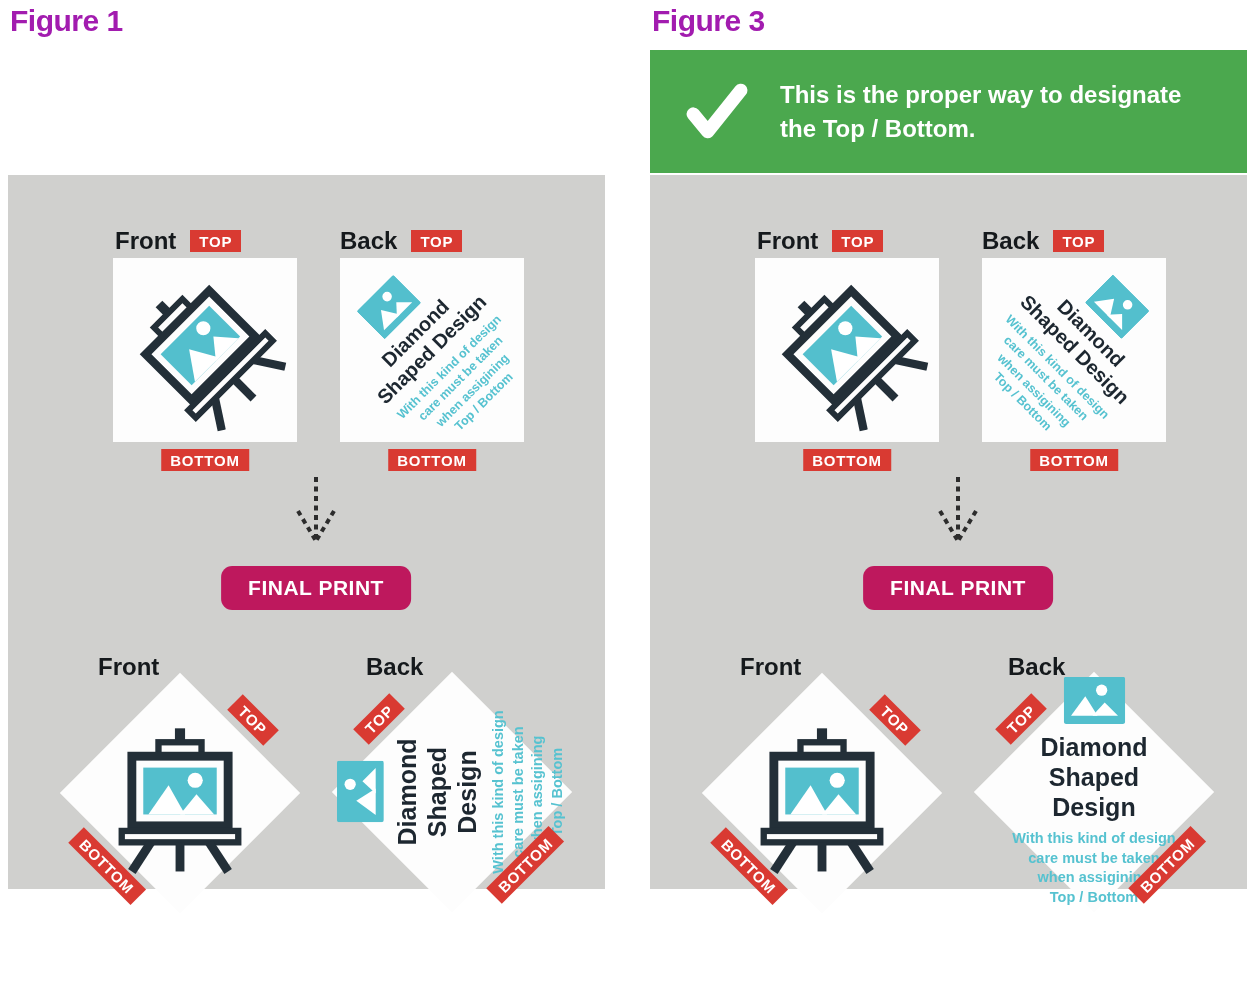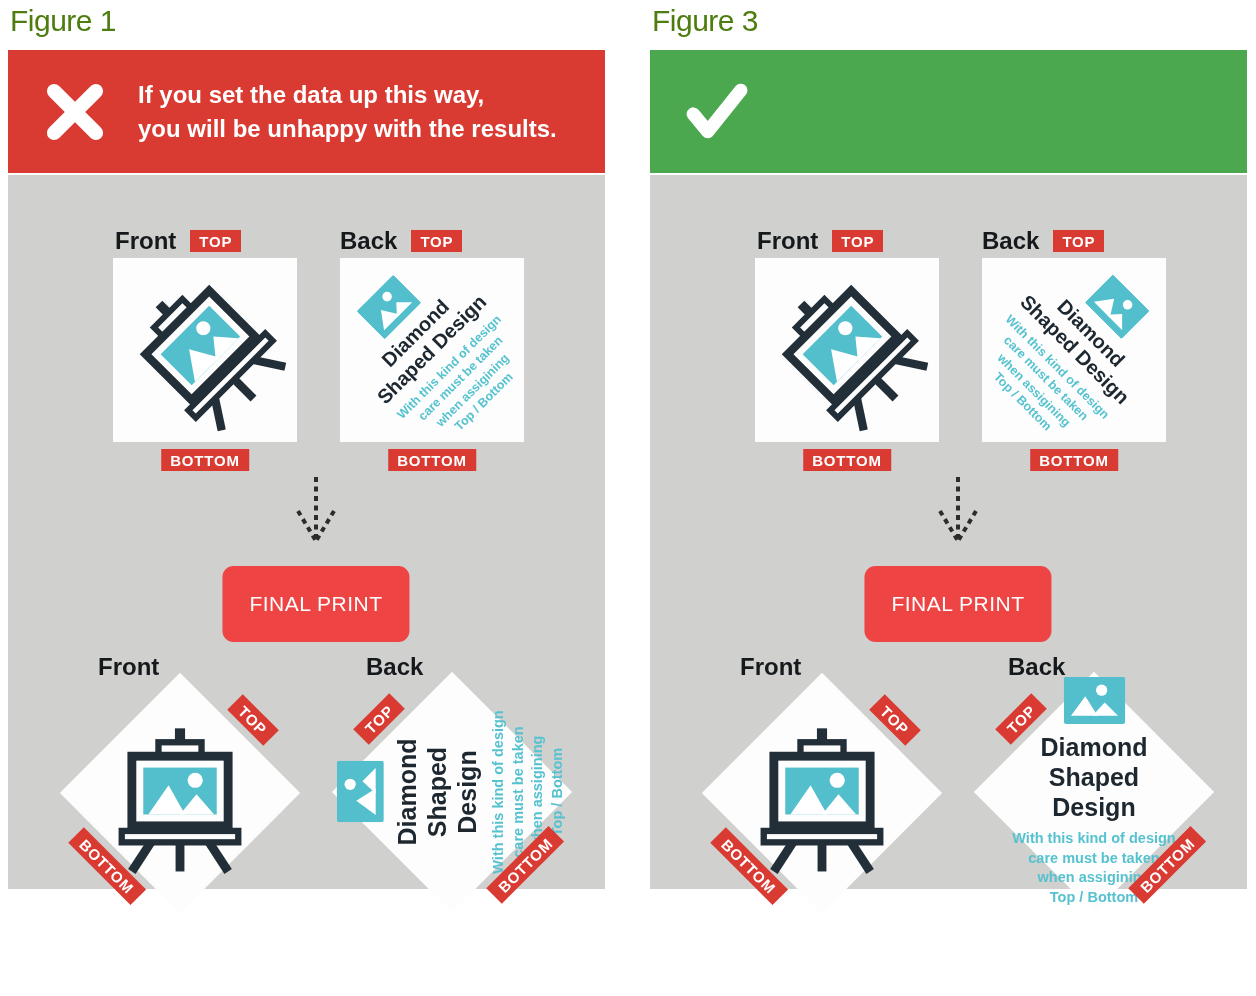--- a/index.html
+++ b/index.html
@@ -7,21 +7,21 @@
   body {
     width:1256px; height:996px; background:#ffffff; position:relative;
     font-family:"Liberation Sans", sans-serif; overflow:hidden;
   }
   .figure { position:absolute; top:4px; width:597px; height:985px; }
   #fig1 { left:8px; }
   #fig2 { left:650px; }
 
   .fig-title {
     position:absolute; top:0; left:2px;
-    font-size:30px; font-weight:normal; color:#4d7c0f; letter-spacing:-0.5px;
+    font-size:30px; font-weight:bold; color:#a21caf; letter-spacing:-0.5px;
   }
 
   .banner {
     position:absolute; top:46px; left:0; width:100%; height:123px;
     display:flex; align-items:center;
   }
   .banner--bad  { background:#d93a32; }
   .banner--good { background:#4ba84e; }
   .banner-icon { flex:0 0 auto; margin-left:34px; width:66px; height:66px; }
   .banner-text {
@@ -66,22 +66,22 @@
   .design--lg .img-icon { width:62px; height:47px; margin-bottom:8px; }
   .design--lg .design-title { font-size:25px; line-height:1.2; }
   .design--lg .design-sub   { font-size:14.5px; line-height:1.35; margin-top:7px; }
   .rot-neg45 { transform:rotate(-45deg); }
   .rot-pos45 { transform:rotate(45deg); }
 
   
   .arrow { position:absolute; left:308px; top:300px; transform:translateX(-50%); }
   .final-print {
     position:absolute; left:308px; top:391px; transform:translateX(-50%);
-    background:#ef4444; color:#ffffff; font-weight:normal; font-size:21px;
-    letter-spacing:0.5px; padding:26px 27px; border-radius:11px; white-space:nowrap;
+    background:#be185d; color:#ffffff; font-weight:bold; font-size:21px;
+    letter-spacing:0.5px; padding:10px 27px; border-radius:11px; white-space:nowrap;
   }
 
   
   .bottom-label { position:absolute; top:478px; font-size:24px; font-weight:bold; color:#15191c; }
   .bottom-label--front { left:90px; }
   .bottom-label--back  { left:358px; }
   .diamond-group { position:absolute; width:350px; height:350px; }
   .dg--front { left:-3px;  top:443px; }
   .dg--back  { left:269px; top:442px; }
   .diamond {
@@ -132,29 +132,20 @@
       <line x1="25" y1="2" x2="25" y2="63" stroke="#2c2c2c" stroke-width="4" stroke-dasharray="5 4.5"></line>
       <line x1="7" y1="36" x2="25" y2="66" stroke="#2c2c2c" stroke-width="4" stroke-dasharray="5 4.5"></line>
       <line x1="43" y1="36" x2="25" y2="66" stroke="#2c2c2c" stroke-width="4" stroke-dasharray="5 4.5"></line>
     </symbol>
   </defs>
 </svg>
 
 <div class="figure" id="fig1">
   <div class="fig-title">Figure 1</div>
 
-  <div class="banner banner--bad">
-    <svg class="banner-icon">
-        <use href="#sym-x"></use>
-      </svg>
-    <div class="banner-text">
-      <div>If you set the data up this way,</div>
-      <div>you will be unhappy with the results.</div>
-    </div>
-  </div>
 
   <div class="fig-body">
 
     <div class="label-row label-row--front">
       <span class="side-label">Front</span>
       <span class="badge">TOP</span>
     </div>
     <div class="label-row label-row--back">
       <span class="side-label">Back</span>
       <span class="badge">TOP</span>
@@ -230,20 +221,24 @@
   </div>
 </div>
 
 <div class="figure" id="fig2">
   <div class="fig-title">Figure 3</div>
 
   <div class="banner banner--good">
     <svg class="banner-icon">
         <use href="#sym-check"></use>
       </svg>
+    <div class="banner-text">
+      <div>This is the proper way to designate</div>
+      <div>the Top / Bottom.</div>
+    </div>
   </div>
 
   <div class="fig-body">
 
     <div class="label-row label-row--front">
       <span class="side-label">Front</span>
       <span class="badge">TOP</span>
     </div>
     <div class="label-row label-row--back">
       <span class="side-label">Back</span>

